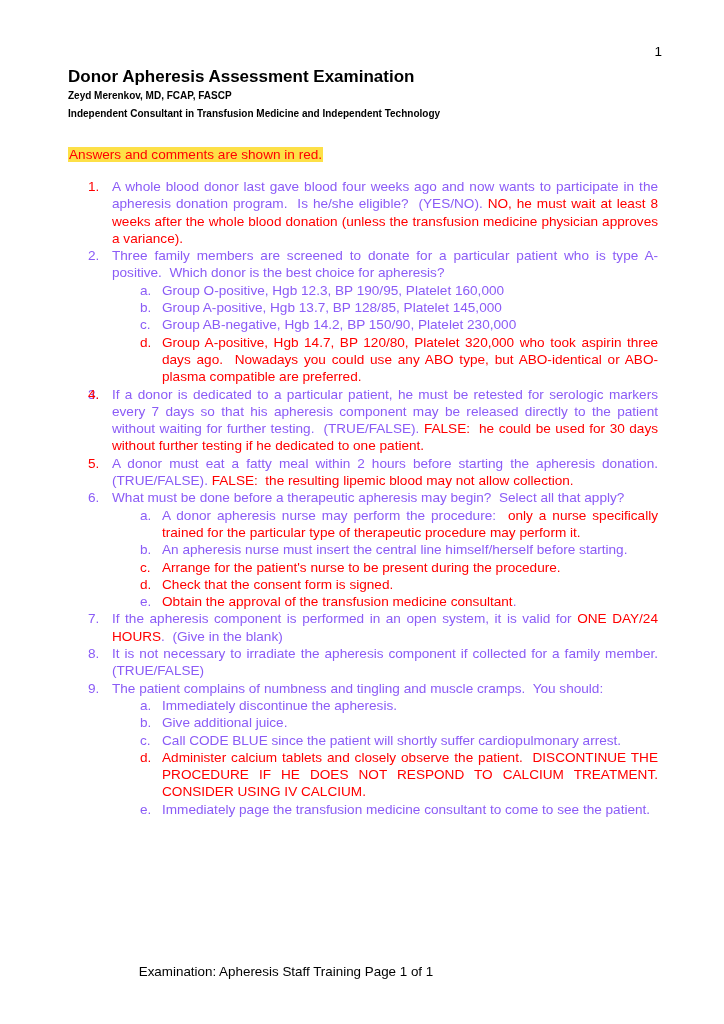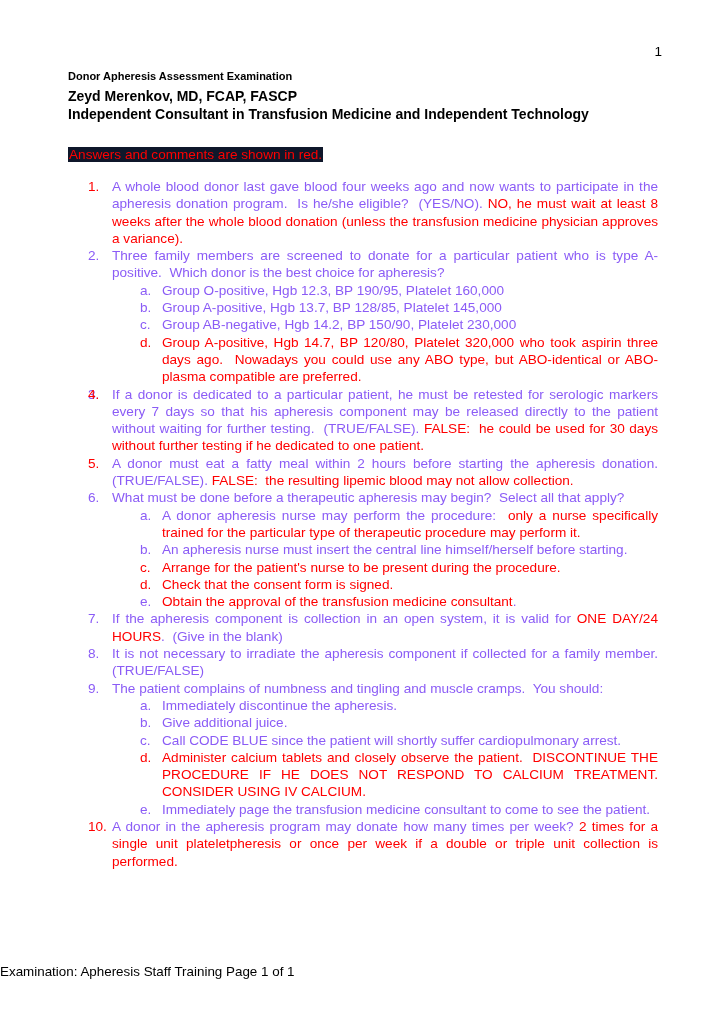--- a/index.html
+++ b/index.html
@@ -10,24 +10,24 @@
     font-family: "Liberation Sans", sans-serif;
     color: #000000;
     overflow: hidden;
   }
   .page { position: absolute; inset: 0; background: #ffffff; }
   .page-number {
     position: absolute; top: 44px; right: 62px;
     font-size: 13.5px; line-height: 16px;
   }
   .header { position: absolute; left: 68px; top: 66px; width: 590px; }
-  .doc-title { font-size: 11px; font-weight: bold; line-height: 21px; }
-  .doc-author, .doc-subtitle { font-size: 14px; font-weight: bold; line-height: 18px; }
+  .doc-title { font-size: 17px; font-weight: bold; line-height: 21px; }
+  .doc-author, .doc-subtitle { font-size: 10px; font-weight: bold; line-height: 18px; }
   .notice { position: absolute; left: 68px; top: 146px; font-size: 13.6px; line-height: 18px; }
-  .notice .hl { background: #0f172a; color: #FF0000; padding: 0 1px; }
+  .notice .hl { background: #fde047; color: #FF0000; padding: 0 1px; }
   .questions {
     position: absolute; left: 68px; top: 178px; width: 590px;
     font-size: 13.6px; line-height: 17.3px;
   }
   .q {
     position: relative;
     padding-left: 44px;
     text-align: justify;
     text-justify: inter-word;
     white-space: pre-wrap;
@@ -38,21 +38,21 @@
     padding-left: 50px;
     text-align: justify;
     text-justify: inter-word;
     white-space: pre-wrap;
   }
   .opt-letter { position: absolute; left: 28px; top: 0; white-space: nowrap; }
   .red { color: #FF0000; }
   .black { color: #8b5cf6; }
   .footer {
     position: absolute; left: 0; top: 963px; width: 572px;
-    text-align: left; font-size: 13.4px; line-height: 17px;
+    text-align: center; font-size: 13.4px; line-height: 17px;
   }
 </style>
 </head>
 <body>
 
 <div class="page">
 
   <div class="page-number">1</div>
 
   <div class="header">
@@ -65,21 +65,20 @@
     <span class="hl">Answers and comments are shown in red.</span>
   </div>
 
   <div class="questions">
       <div class="q"><span class="q-num red">1.</span><span><span class="black">A whole blood donor last gave blood four weeks ago and now wants to participate in the apheresis donation program.  Is he/she eligible?  (YES/NO). </span><span class="red">NO, he must wait at least 8 weeks after the whole blood donation (unless the transfusion medicine physician approves a variance).</span></span></div>
       <div class="q"><span class="q-num black">2.</span><span><span class="black">Three family members are screened to donate for a particular patient who is type A-positive.  Which donor is the best choice for apheresis?</span></span><div class="opt"><span class="opt-letter black">a.</span><span><span class="black">Group O-positive, Hgb 12.3, BP 190/95, Platelet 160,000</span></span></div><div class="opt"><span class="opt-letter black">b.</span><span><span class="black">Group A-positive, Hgb 13.7, BP 128/85, Platelet 145,000</span></span></div><div class="opt"><span class="opt-letter black">c.</span><span><span class="black">Group AB-negative, Hgb 14.2, BP 150/90, Platelet 230,000</span></span></div><div class="opt"><span class="opt-letter red">d.</span><span><span class="red">Group A-positive, Hgb 14.7, BP 120/80, Platelet 320,000 who took aspirin three days ago.  Nowadays you could use any ABO type, but ABO-identical or ABO-plasma compatible are preferred.</span></span></div></div>
       <div class="q"><span class="q-num black">3.</span></div>
       <div class="q"><span class="q-num red">4.</span><span><span class="black">If a donor is dedicated to a particular patient, he must be retested for serologic markers every 7 days so that his apheresis component may be released directly to the patient without waiting for further testing.  (TRUE/FALSE). </span><span class="red">FALSE:  he could be used for 30 days without further testing if he dedicated to one patient.</span></span></div>
       <div class="q"><span class="q-num red">5.</span><span><span class="black">A donor must eat a fatty meal within 2 hours before starting the apheresis donation.  (TRUE/FALSE). </span><span class="red">FALSE:  the resulting lipemic blood may not allow collection.</span></span></div>
       <div class="q"><span class="q-num black">6.</span><span><span class="black">What must be done before a therapeutic apheresis may begin?  Select all that apply?</span></span><div class="opt"><span class="opt-letter black">a.</span><span><span class="black">A donor apheresis nurse may perform the procedure:  </span><span class="red">only a nurse specifically trained for the particular type of therapeutic procedure may perform it.</span></span></div><div class="opt"><span class="opt-letter black">b.</span><span><span class="black">An apheresis nurse must insert the central line himself/herself before starting.</span></span></div><div class="opt"><span class="opt-letter red">c.</span><span><span class="red">Arrange for the patient's nurse to be present during the procedure.</span></span></div><div class="opt"><span class="opt-letter red">d.</span><span><span class="red">Check that the consent form is signed.</span></span></div><div class="opt"><span class="opt-letter black">e.</span><span><span class="red">Obtain the approval of the transfusion medicine consultant</span><span class="black">.</span></span></div></div>
-      <div class="q"><span class="q-num black">7.</span><span><span class="black">If the apheresis component is collection in an open system, it is valid for </span><span class="red">ONE DAY/24 HOURS</span><span class="black">.  (Give in the blank)</span></span></div>
+      <div class="q"><span class="q-num black">7.</span><span><span class="black">If the apheresis component is performed in an open system, it is valid for </span><span class="red">ONE DAY/24 HOURS</span><span class="black">.  (Give in the blank)</span></span></div>
       <div class="q"><span class="q-num black">8.</span><span><span class="black">It is not necessary to irradiate the apheresis component if collected for a family member.  (TRUE/FALSE)</span></span></div>
       <div class="q"><span class="q-num black">9.</span><span><span class="black">The patient complains of numbness and tingling and muscle cramps.  You should:</span></span><div class="opt"><span class="opt-letter black">a.</span><span><span class="black">Immediately discontinue the apheresis.</span></span></div><div class="opt"><span class="opt-letter black">b.</span><span><span class="black">Give additional juice.</span></span></div><div class="opt"><span class="opt-letter black">c.</span><span><span class="black">Call CODE BLUE since the patient will shortly suffer cardiopulmonary arrest.</span></span></div><div class="opt"><span class="opt-letter red">d.</span><span><span class="red">Administer calcium tablets and closely observe the patient.  DISCONTINUE THE PROCEDURE IF HE DOES NOT RESPOND TO CALCIUM TREATMENT.  CONSIDER USING IV CALCIUM.</span></span></div><div class="opt"><span class="opt-letter black">e.</span><span><span class="black">Immediately page the transfusion medicine consultant to come to see the patient.</span></span></div></div>
-      <div class="q"><span class="q-num red">10.</span><span><span class="black">A donor in the apheresis program may donate how many times per week? </span><span class="red">2 times for a single unit plateletpheresis or once per week if a double or triple unit collection is performed.</span></span></div>
     </div>
 
   <div class="footer">Examination:  Apheresis Staff Training  Page 1 of 1</div>
 
 </div>
 
 </body></html>

